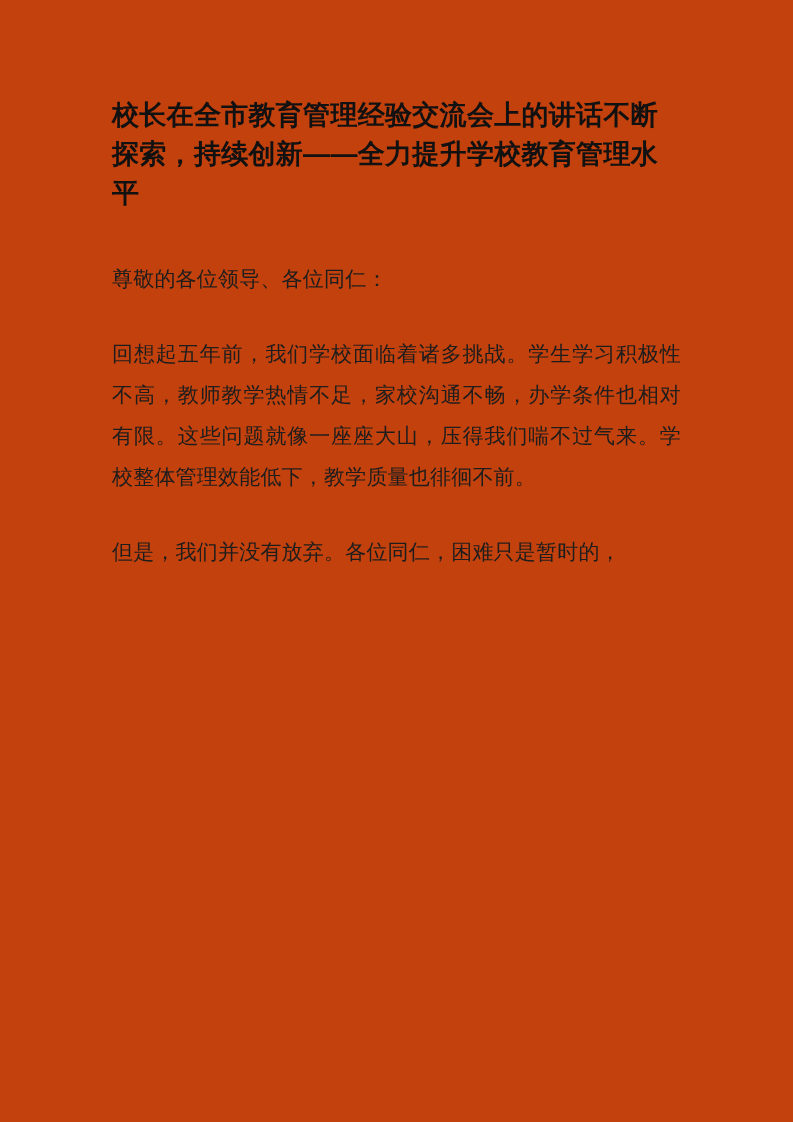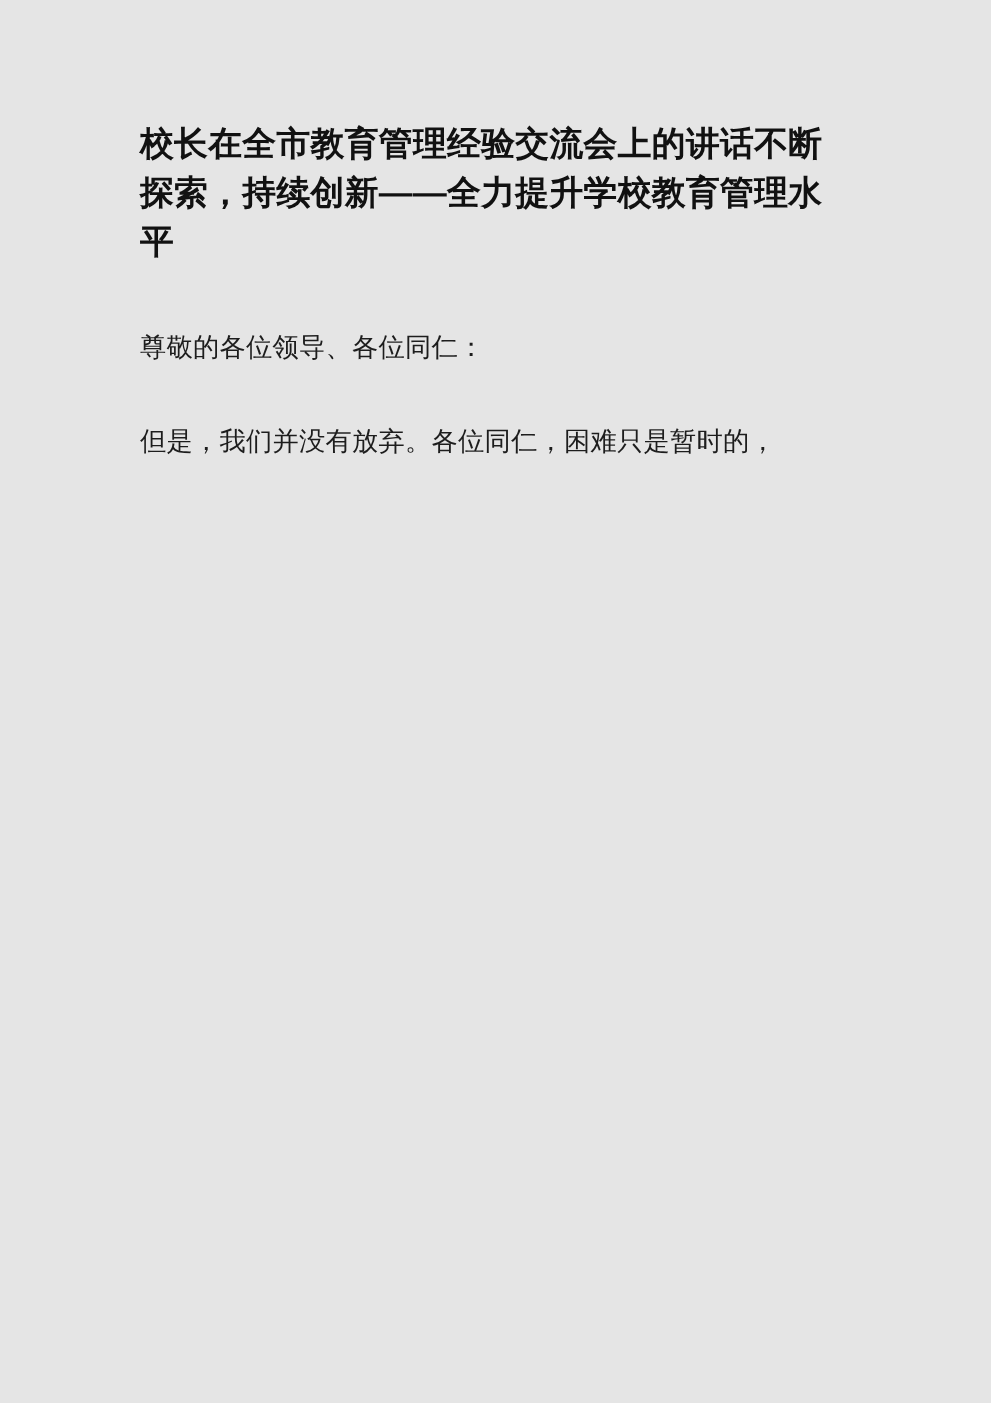--- a/index.html
+++ b/index.html
@@ -12,21 +12,21 @@
     height: 1122px;
     font-family: "Liberation Sans", "DejaVu Sans", sans-serif;
     color: #1a1a1a;
     overflow: hidden;
   }
   .page {
     box-sizing: border-box;
     width: 793px;
     height: 1122px;
     padding: 96px 112px 0 112px;
-    background: #e5e5e5;
+    background: #c2410c;
   }
   .doc-title {
     font-size: 27px;
     font-weight: 700;
     line-height: 1.45;
     letter-spacing: 0.3px;
     color: #111111;
     margin: 0 0 46px 0;
     word-break: break-word;
   }
@@ -42,14 +42,15 @@
   .para:last-child {
     margin-bottom: 0;
   }
 </style>
 </head>
 <body>
 
 <div class="page">
   <h1 class="doc-title">校长在全市教育管理经验交流会上的讲话不断探索，持续创新——全力提升学校教育管理水平</h1>
   <p class="para">尊敬的各位领导、各位同仁：</p>
+  <p class="para">回想起五年前，我们学校面临着诸多挑战。学生学习积极性不高，教师教学热情不足，家校沟通不畅，办学条件也相对有限。这些问题就像一座座大山，压得我们喘不过气来。学校整体管理效能低下，教学质量也徘徊不前。</p>
   <p class="para">但是，我们并没有放弃。各位同仁，困难只是暂时的，</p>
 </div>
 
 </body></html>

